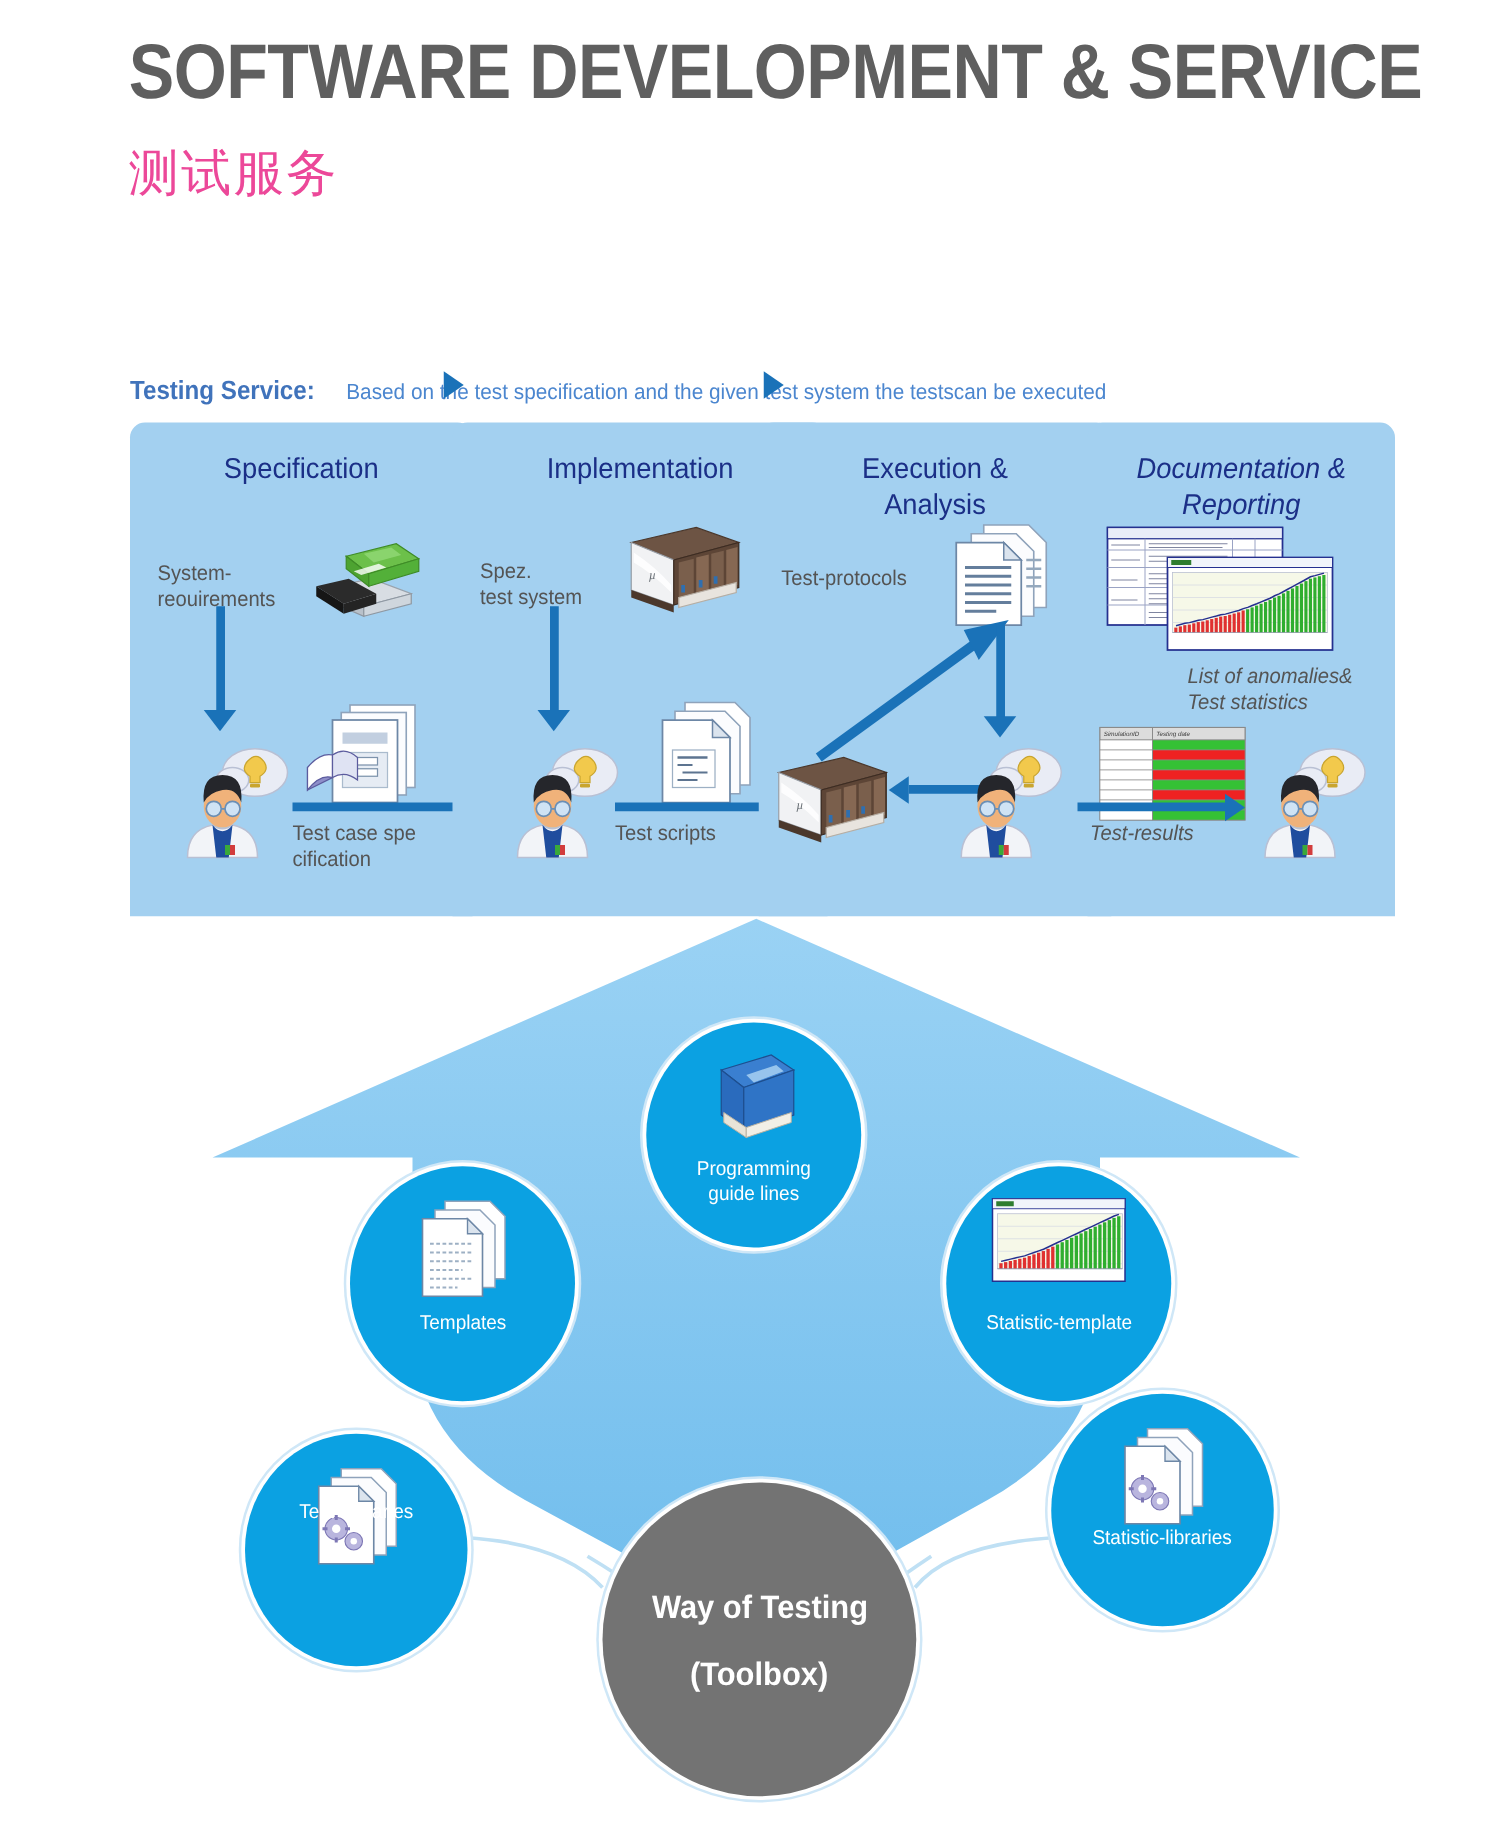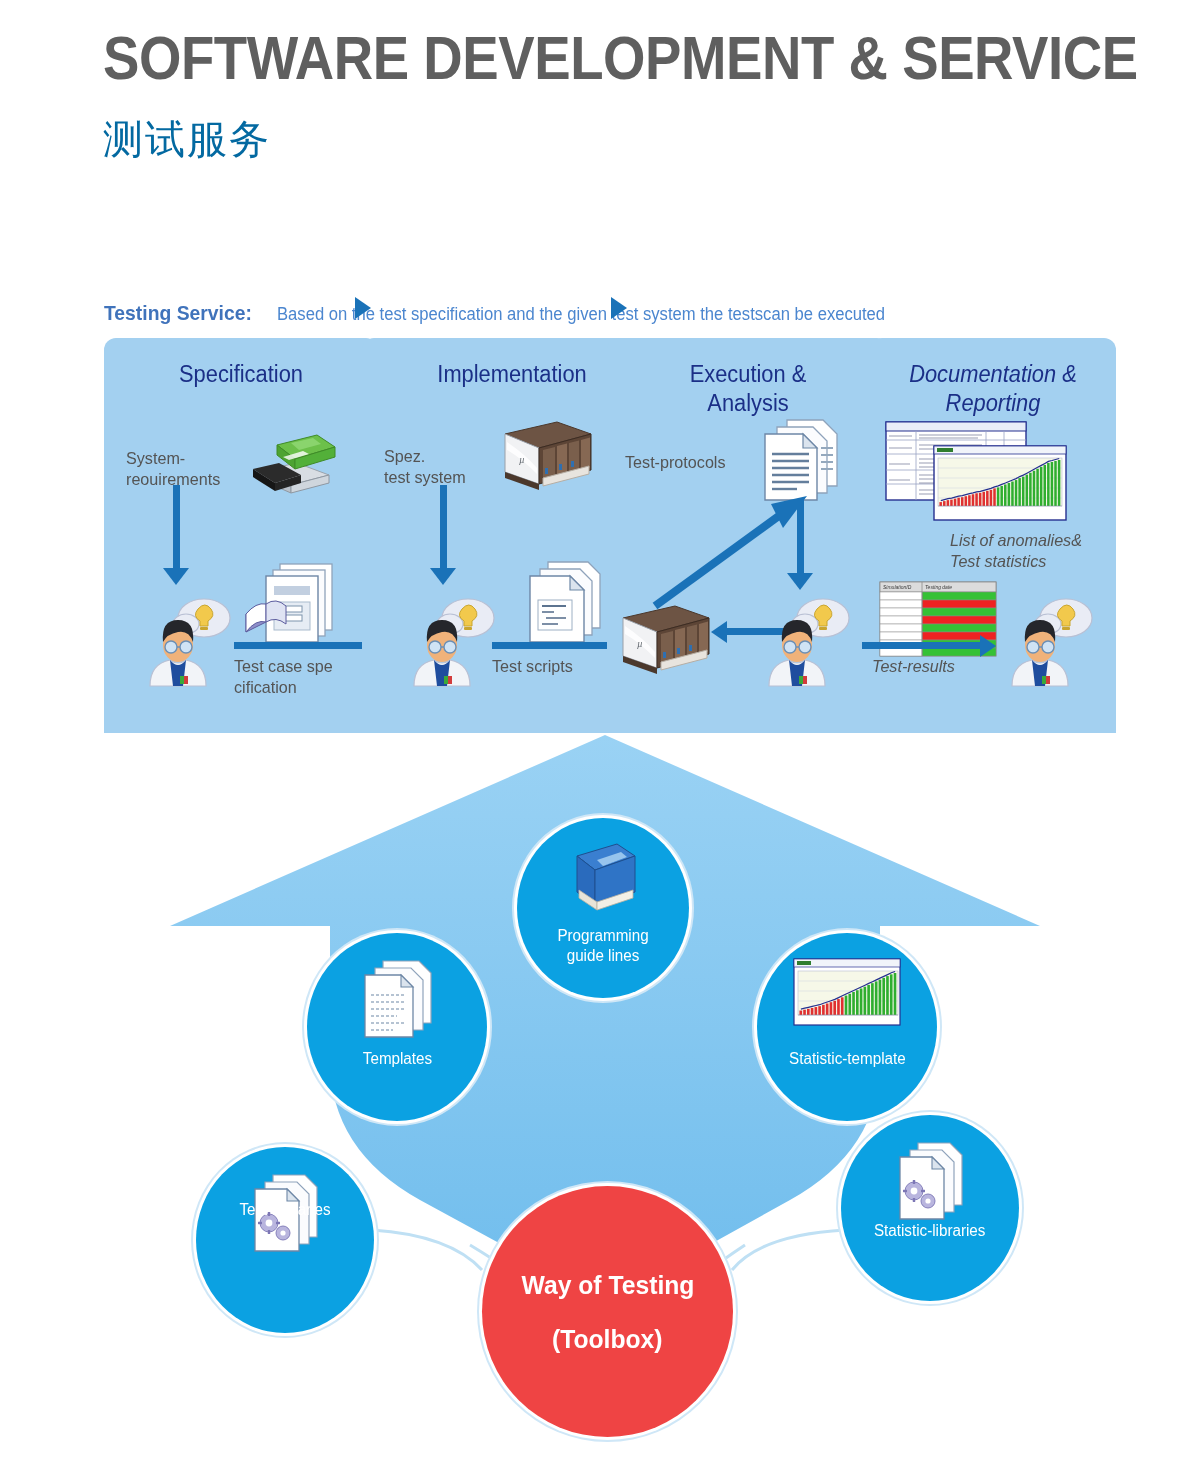--- a/index.html
+++ b/index.html
@@ -9,21 +9,21 @@
   
   #main-title{
     position:absolute;left:103px;top:24px;width:1000px;
     font-family:"Liberation Sans Narrow","Liberation Sans",sans-serif;
     font-size:62px;line-height:68px;font-weight:bold;color:#5f5f5f;
     letter-spacing:-0.5px;transform:scaleX(.88);transform-origin:left center;
     white-space:nowrap;
   }
   #subtitle-cn{
     position:absolute;left:103px;top:115px;
-    font-size:40px;line-height:48px;color:#0369a1;font-weight:normal;
+    font-size:40px;line-height:48px;color:#ec4899;font-weight:normal;
     letter-spacing:2px;
   }
 
   #intro-row{position:absolute;left:104px;top:253px;width:1020px;
       white-space:nowrap;color:#4b83c8;margin-top:48px;}
   #intro-label{font-size:21px;font-weight:bold;color:#4073bb;
       transform:scaleX(.92);transform-origin:left center;display:inline-block;}
   #intro-text{font-size:17.5px;color:#4b86cf;margin-left:8px;
       transform:scaleX(.95);transform-origin:left center;display:inline-block;}
 
@@ -56,21 +56,21 @@
 
   
   #big-arrow{position:absolute;left:0;top:730px;width:1200px;height:620px;}
 
   
   .node{position:absolute;border-radius:50%;background:#0ba1e2;
      box-shadow:0 0 0 3px #ffffff, 0 0 0 5px #cfe7f7;
      display:flex;flex-direction:column;align-items:center;justify-content:flex-end;}
   .node .cap{color:#ffffff;font-size:16px;line-height:20px;text-align:center;
      padding-bottom:4px;transform:scaleX(.95);}
-  #node-center{background:#ef4444;box-shadow:0 0 0 3px #ffffff,0 0 0 5px #cfe7f7;
+  #node-center{background:#737373;box-shadow:0 0 0 3px #ffffff,0 0 0 5px #cfe7f7;
      justify-content:center;}
   #node-center .cap{font-size:26px;font-weight:bold;line-height:54px;padding:0;}
 </style>
 </head>
 <body>
 
 <div id="main-title">SOFTWARE DEVELOPMENT &amp; SERVICE</div>
 <div id="subtitle-cn">测试服务</div>
 
 <div id="intro-row">
@@ -460,21 +460,21 @@
       <polygon points="38,32 78,18 78,54 38,68" fill="#2f74c6" stroke="#1e4f8f" stroke-width="1"></polygon>
       <polygon points="40,22 64,14 70,19 46,28" fill="#9cc8ee" opacity=".95"></polygon>
       <polygon points="22,52 40,64 40,72 22,60" fill="#e8e4d8" stroke="#b9b2a2" stroke-width=".8"></polygon>
       <polygon points="40,64 76,52 76,60 40,72" fill="#f2efe6" stroke="#b9b2a2" stroke-width=".8"></polygon>
     </g>
   </svg>
   <div class="cap" style="white-space:pre-line;margin-bottom:28px;">Programming
 guide lines</div>
 </div>
 
-<div class="node" id="node-templates" style="left:307px;top:933px;width:180px;height:188px;">
+<div class="node" id="node-templates" style="left:280px;top:933px;width:180px;height:188px;">
   <svg style="position:absolute;top:24px;" width="100" height="92" viewBox="0 0 100 92">
     <g>
       <polygon points="36,4 72,4 84,16 84,66 36,66" fill="#ffffff" stroke="#8fa3bb" stroke-width="1.2"></polygon>
       <polygon points="28,11 64,11 76,23 76,73 28,73" fill="#fbfcfe" stroke="#8fa3bb" stroke-width="1.2"></polygon>
       <polygon points="18,18 54,18 66,30 66,80 18,80" fill="#ffffff" stroke="#6d87a6" stroke-width="1.3"></polygon>
       <polygon points="54,18 66,30 54,30" fill="#dbe4ee" stroke="#6d87a6" stroke-width="1.1"></polygon>
       <g stroke="#9db0c4" stroke-width="1.6" stroke-dasharray="3 2">
         <line x1="24" y1="38" x2="58" y2="38"></line>
           <line x1="24" y1="45" x2="58" y2="45"></line>
         <line x1="24" y1="52" x2="58" y2="52"></line>

